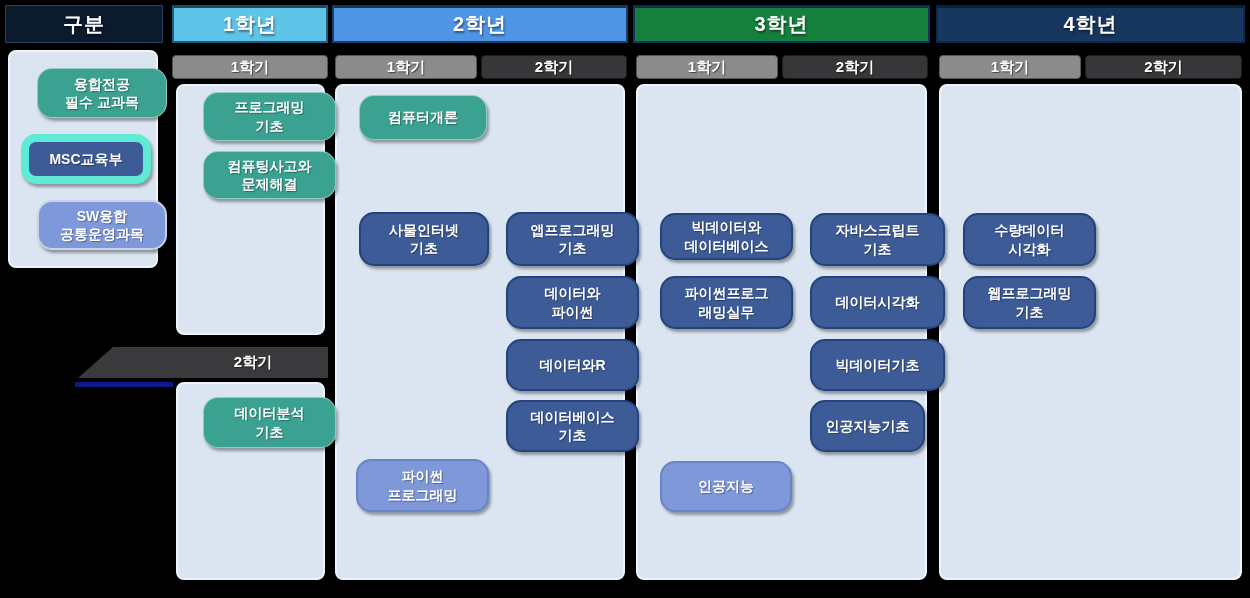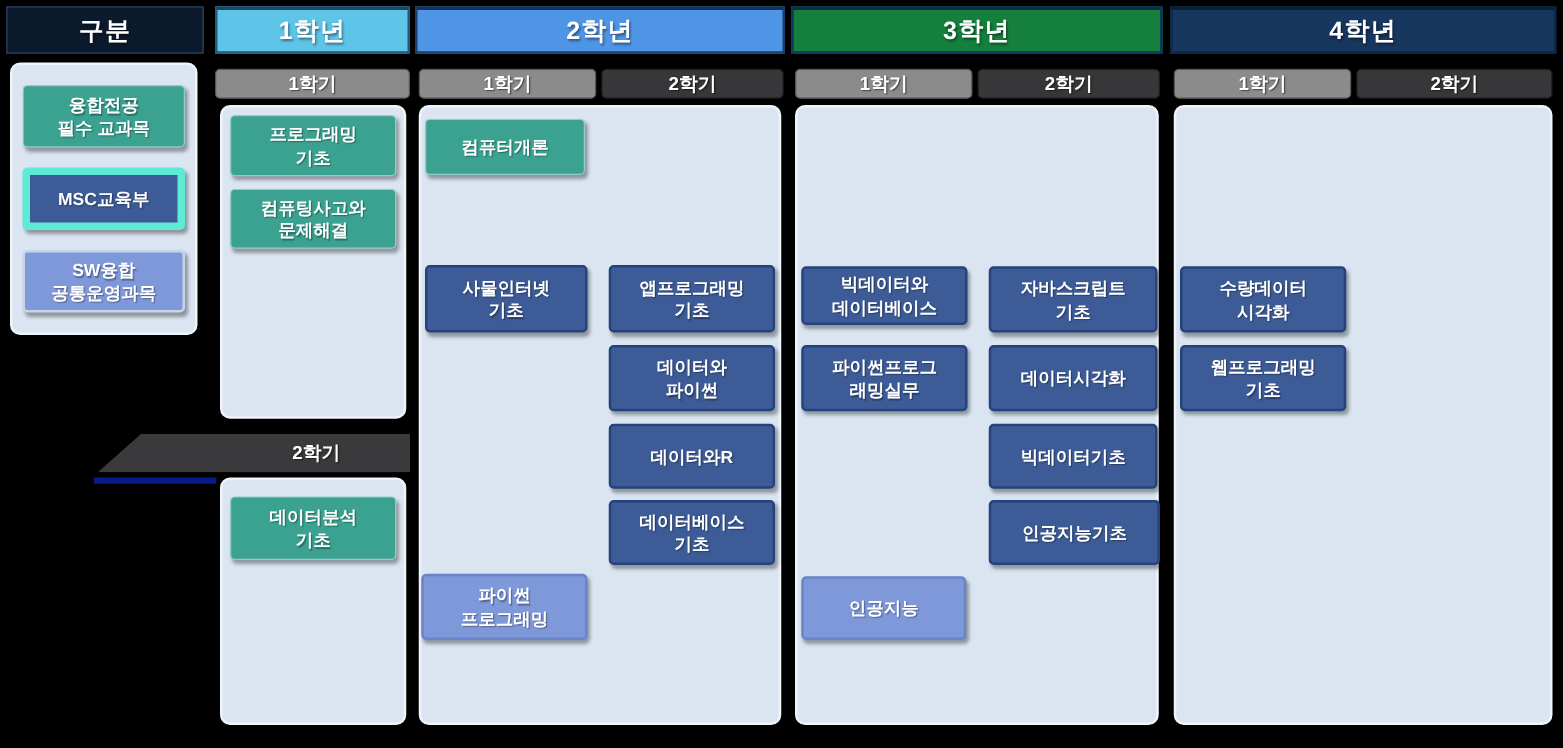--- a/index.html
+++ b/index.html
@@ -24,22 +24,23 @@
   }
   .tab.s1{background:#8b8b8b;border:1px solid #565656;}
   .tab.s2{background:#37373a;border:1px solid #1c1c1e;}
   .panel{
     position:absolute;background:#dae5f1;border:2px solid #eff4fa;border-radius:8px;
     box-shadow:3px 4px 5px rgba(0,0,0,0.55);box-sizing:border-box;
   }
   .course,.legend-box{
     position:absolute;display:flex;align-items:center;justify-content:center;text-align:center;
     color:#fff;font-weight:bold;font-size:14px;line-height:1.3;white-space:pre-line;
-    border-radius:4px;box-sizing:border-box;box-shadow:2px 3px 3px rgba(0,0,0,0.35);
+    border-radius:15px;box-sizing:border-box;box-shadow:2px 3px 3px rgba(0,0,0,0.35);
     text-shadow:1px 1px 1px rgba(0,0,0,0.35);
+    margin-left:19px;
   }
   .cat-green{background:#3ba291;border:1px solid rgba(255,255,255,0.45);}
   .cat-navy{background:#3d5c97;border:2px solid #24427c;}
   .cat-light{background:#7e98d9;border:2px solid #6a84c8;}
   .float-tab{
     position:absolute;left:78px;top:347px;width:250px;height:31px;background:#3a3a3c;
     clip-path:polygon(14% 0,100% 0,100% 100%,0 100%);
     display:flex;align-items:center;justify-content:center;padding-left:100px;box-sizing:border-box;
     color:#fff;font-weight:bold;font-size:15px;text-shadow:1px 1px 1px rgba(0,0,0,0.5);
   }
@@ -60,21 +61,21 @@
   <div class="tab s1" style="left:335px;width:142px;">1학기</div>
   <div class="tab s2" style="left:481px;width:146px;">2학기</div>
   <div class="tab s1" style="left:636px;width:142px;">1학기</div>
   <div class="tab s2" style="left:782px;width:146px;">2학기</div>
   <div class="tab s1" style="left:939px;width:142px;">1학기</div>
   <div class="tab s2" style="left:1085px;width:157px;">2학기</div>
 
   <div class="panel" style="left:8px;top:50px;width:150px;height:218px;"></div>
   <div class="legend-box cat-green" style="left:18px;top:68px;width:130px;height:50px;">융합전공
 필수 교과목</div>
-  <div class="legend-box cat-navy" style="left:18px;top:134px;width:130px;height:50px;border:6px solid #5eead4;">MSC교육부</div>
+  <div class="legend-box cat-navy" style="left:2px;top:134px;width:130px;height:50px;border:8px solid #5eead4;">MSC교육부</div>
   <div class="legend-box cat-light" style="left:18px;top:200px;width:130px;height:50px;border:2px solid #c7d4e8;">SW융합
 공통운영과목</div>
 
   <div class="panel" style="left:176px;top:84px;width:149px;height:251px;"></div>
   <div class="float-tab">2학기</div>
   <div class="accent-line"></div>
   <div class="panel" style="left:176px;top:382px;width:149px;height:198px;"></div>
 
   <div class="panel" style="left:335px;top:84px;width:290px;height:496px;"></div>
   <div class="panel" style="left:636px;top:84px;width:291px;height:496px;"></div>
@@ -102,20 +103,20 @@
 
   <div class="course cat-navy" style="left:641px;top:213px;width:133px;height:47px;">빅데이터와
 데이터베이스</div>
   <div class="course cat-navy" style="left:641px;top:276px;width:133px;height:53px;">파이썬프로그
 래밍실무</div>
   <div class="course cat-light" style="left:641px;top:461px;width:132px;height:51px;">인공지능</div>
   <div class="course cat-navy" style="left:791px;top:213px;width:135px;height:53px;">자바스크립트
 기초</div>
   <div class="course cat-navy" style="left:791px;top:276px;width:135px;height:53px;">데이터시각화</div>
   <div class="course cat-navy" style="left:791px;top:339px;width:135px;height:52px;">빅데이터기초</div>
-  <div class="course cat-navy" style="left:791px;top:400px;width:137px;height:52px;">인공지능기초</div>
+  <div class="course cat-navy" style="left:791px;top:400px;width:115px;height:52px;">인공지능기초</div>
 
   <div class="course cat-navy" style="left:944px;top:213px;width:133px;height:53px;">수량데이터
 시각화</div>
   <div class="course cat-navy" style="left:944px;top:276px;width:133px;height:53px;">웹프로그래밍
 기초</div>
 
 </div>
 
 </body></html>

